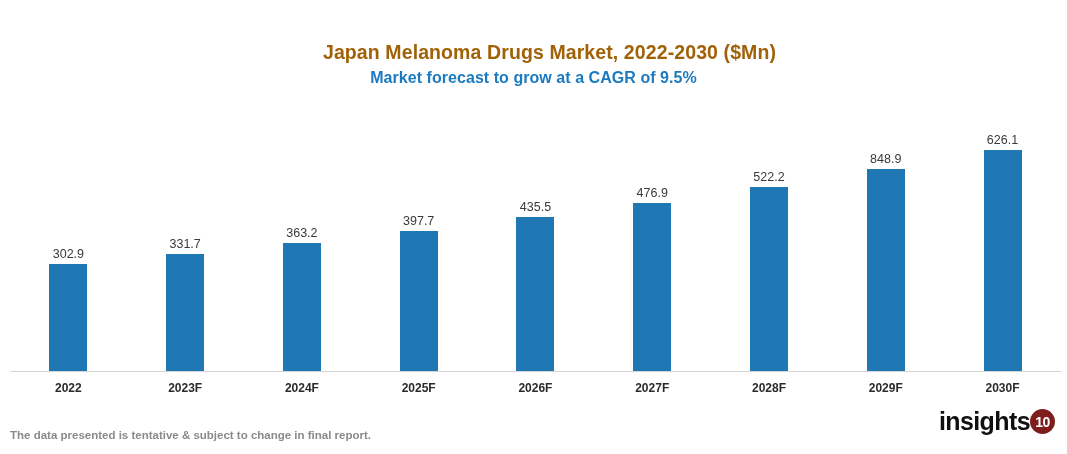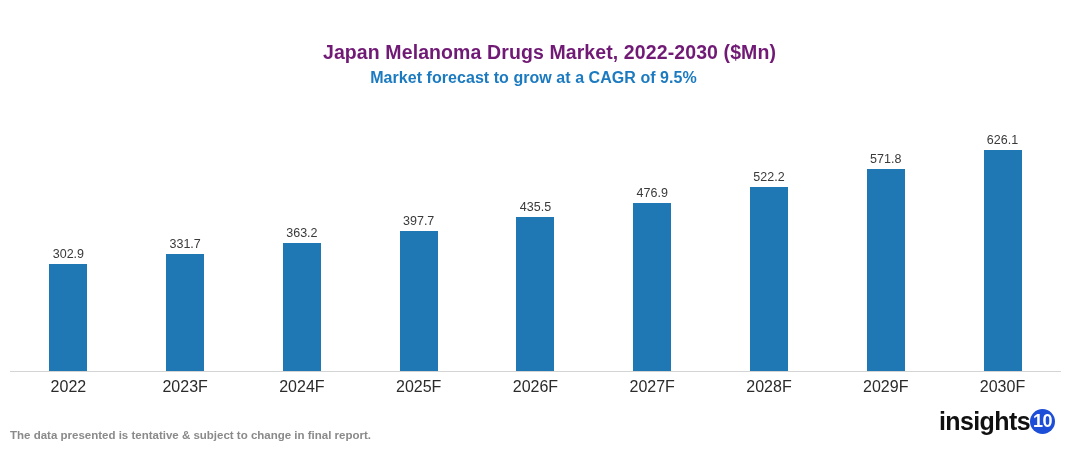--- a/index.html
+++ b/index.html
@@ -25,21 +25,21 @@
   .title-block {
     position: absolute;
     top: 40px;
     left: 0;
     width: 1067px;
     text-align: center;
   }
   .chart-title {
     font-size: 19.5px;
     font-weight: bold;
-    color: #701a75;
+    color: #a16207;
     letter-spacing: 0.1px;
     line-height: 24px;
     padding-left: 32px;
   }
   .chart-subtitle {
     margin-top: 5px;
     font-size: 16px;
     font-weight: bold;
     color: #1b7ac0;
     letter-spacing: 0.05px;
@@ -101,22 +101,22 @@
     top: 378px;
     width: 1051px;
     display: flex;
     justify-content: space-around;
   }
   .cat-slot {
     width: 116px;
     text-align: center;
   }
   .cat-label {
-    font-size: 16px;
-    font-weight: normal;
+    font-size: 12px;
+    font-weight: bold;
     color: #2b2b2b;
     line-height: 15px;
   }
 
   
   .footer-note {
     position: absolute;
     left: 10px;
     top: 428px;
     font-size: 11.5px;
@@ -135,23 +135,23 @@
     font-size: 25px;
     font-weight: bold;
     color: #101010;
     letter-spacing: -0.6px;
     line-height: 27px;
   }
   .logo-badge {
     width: 25px;
     height: 25px;
     border-radius: 50%;
-    background: #1d4ed8;
+    background: #7f1d1d;
     color: #ffffff;
-    font-size: 18px;
+    font-size: 14px;
     font-weight: bold;
     display: flex;
     align-items: center;
     justify-content: center;
     letter-spacing: -0.5px;
   }
 </style>
 </head>
 <body>
 
@@ -187,21 +187,21 @@
         </div>
         <div class="bar-slot">
           <div class="bar-label">476.9</div>
           <div class="bar-rect" style="height: 168.336px; background: rgb(31, 119, 180);"></div>
         </div>
         <div class="bar-slot">
           <div class="bar-label">522.2</div>
           <div class="bar-rect" style="height: 184.326px; background: rgb(31, 119, 180);"></div>
         </div>
         <div class="bar-slot">
-          <div class="bar-label">571.8</div>
+          <div class="bar-label">848.9</div>
           <div class="bar-rect" style="height: 201.833px; background: rgb(31, 119, 180);"></div>
         </div>
         <div class="bar-slot">
           <div class="bar-label">626.1</div>
           <div class="bar-rect" style="height: 221px; background: rgb(31, 119, 180);"></div>
         </div>
       </div>
     <div class="cats-layer" id="cats-layer">
         <div class="cat-slot"><span class="cat-label">2022</span></div>
         <div class="cat-slot"><span class="cat-label">2023F</span></div>

